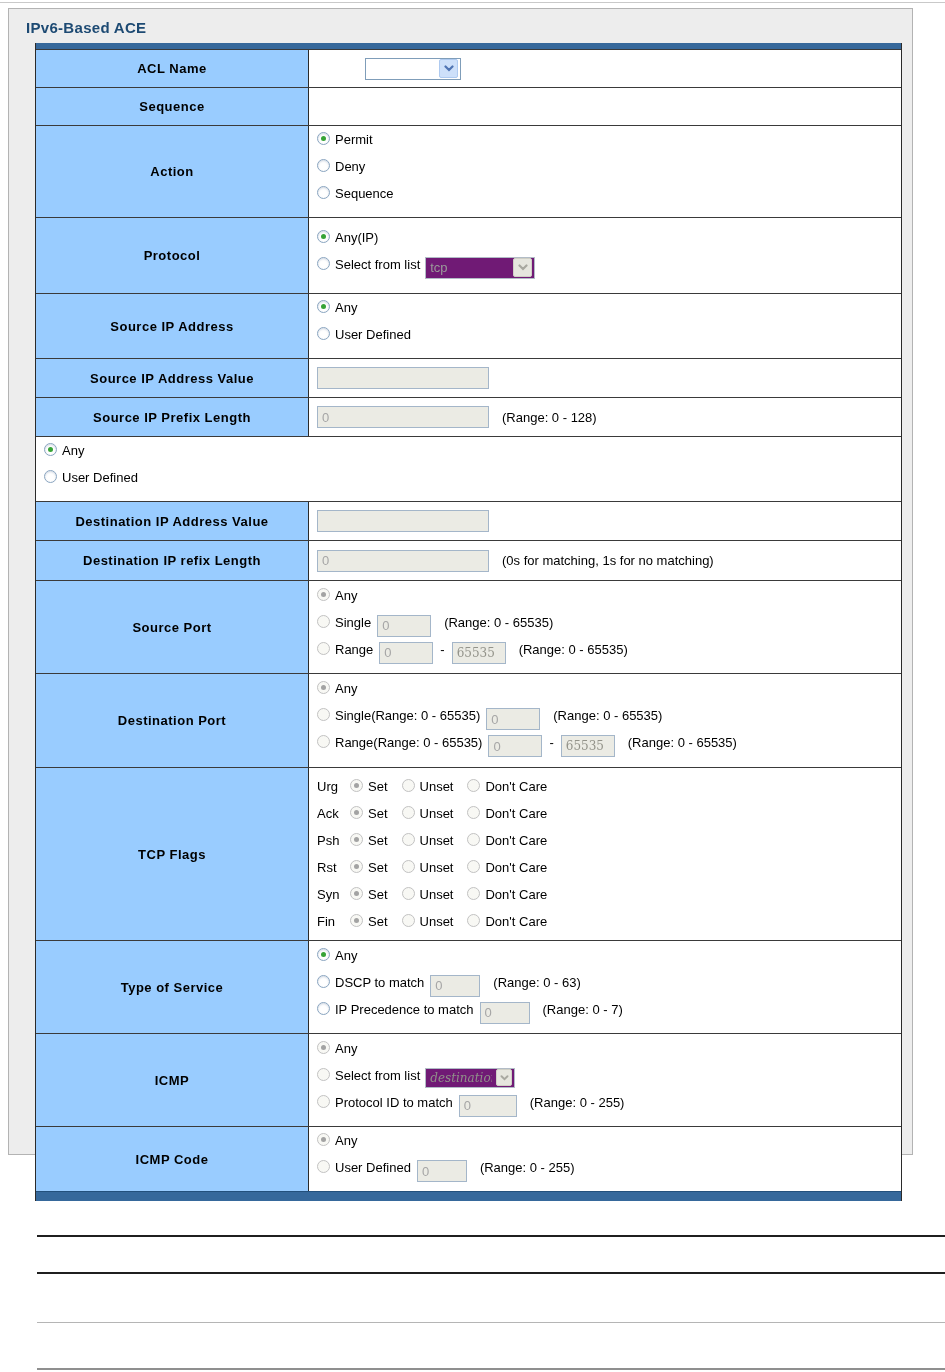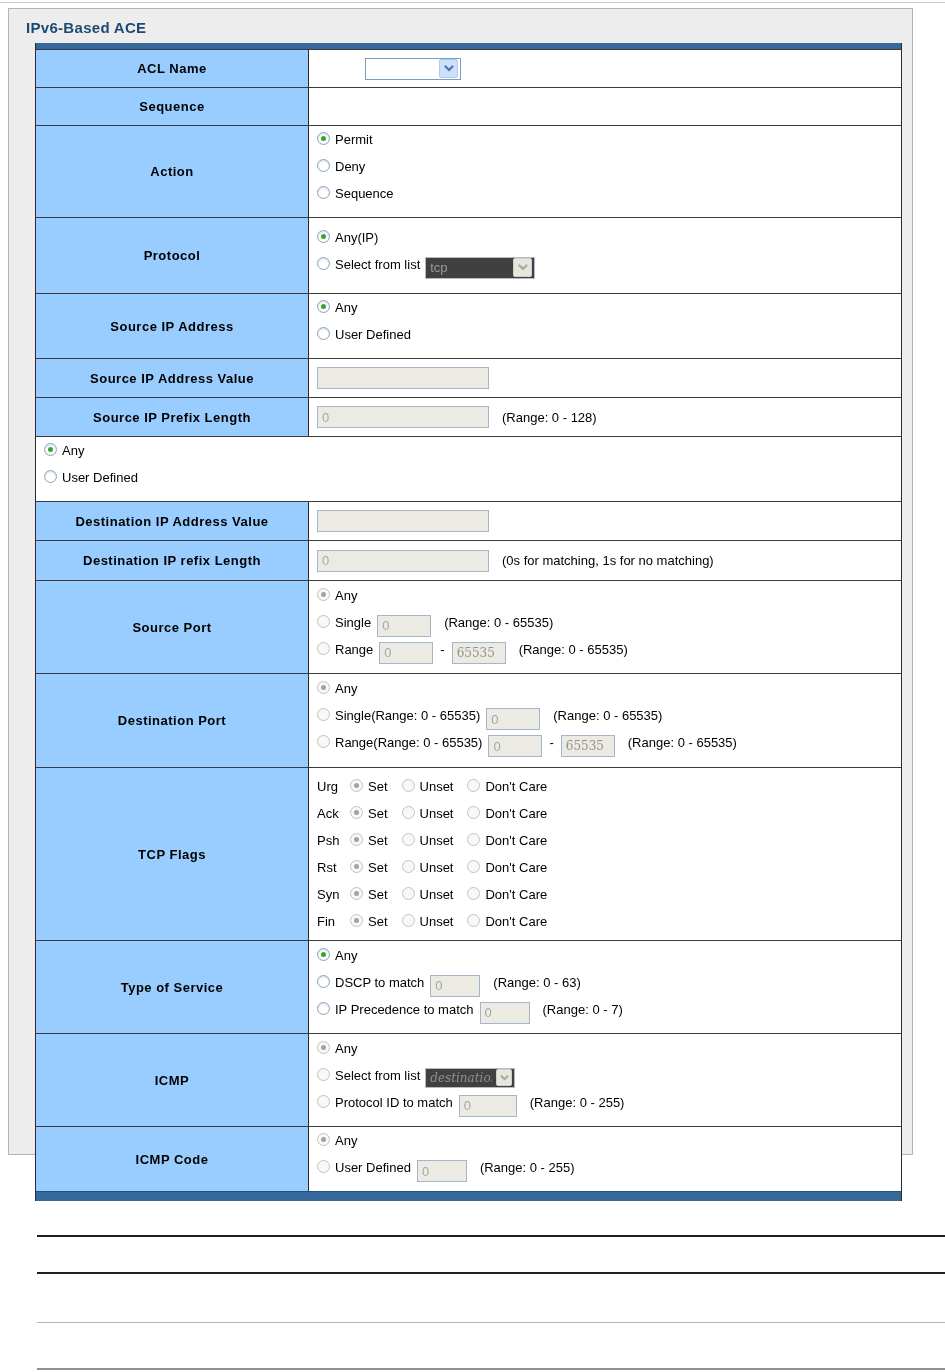--- a/index.html
+++ b/index.html
@@ -59,21 +59,21 @@
   .sep{margin:0 7px;}
   .selbox{
     display:inline-flex;align-items:center;box-sizing:border-box;height:22px;
     border:1px solid #7f9db9;background:#fff;padding:0 2px 0 4px;
   }
   .selbox .stext{flex:1;overflow:hidden;white-space:nowrap;}
   .abtn{
     width:17px;height:17px;flex:none;margin-left:4px;border-radius:2px;
     background:#cde0fa;border:1px solid #aecaf0;display:flex;align-items:center;justify-content:center;
   }
-  .selbox.dis{background:#404040;border-color:#b2bcc6;color:#9a9a9a;}
+  .selbox.dis{background:#701a75;border-color:#b2bcc6;color:#9a9a9a;}
   .selbox.dis .abtn{background:#e6e6de;border-color:#cfcfc5;}
   .serifval{font-family:"DejaVu Serif",serif;font-style:italic;font-size:12px;color:#90908a;}
   .sansdis{color:#9a9a9a;}
   .flagline{display:flex;align-items:center;height:25px;}
   .flagname{width:33px;flex:none;}
   .flagline .opt{margin-right:14px;}
   .doc-line{position:absolute;left:37px;right:0;}
   .dl1{top:1235px;height:2px;background:#1f1f1f;}
   .dl2{top:1272px;height:2px;background:#1f1f1f;}
   .dl3{top:1322px;height:1px;background:#b5b5b5;}

